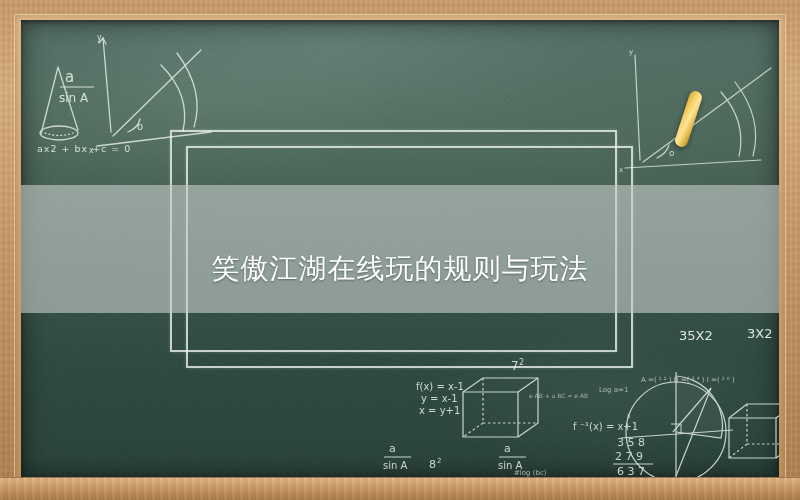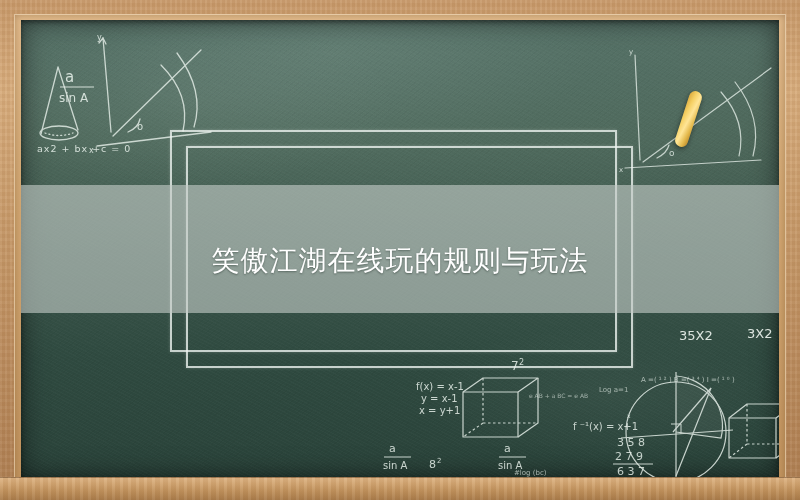--- a/index.html
+++ b/index.html
@@ -62,21 +62,21 @@
   }
   .rect-outer{left:149px;top:110px;width:443px;height:218px;}
   .rect-inner{left:165px;top:126px;width:443px;height:218px;}
 
   
   .band{
     position:absolute;left:0;top:165px;width:758px;height:128px;
     background:rgba(196,203,199,.62);
   }
   .title{
-    position:absolute;left:0;top:165px;width:758px;height:152px;
+    position:absolute;left:0;top:173px;width:758px;height:152px;
     display:flex;align-items:center;justify-content:center;
     color:#ffffff;font-size:28px;letter-spacing:1px;
     font-family:"DejaVu Sans","Liberation Sans",sans-serif;
     text-shadow:0 1px 2px rgba(40,55,48,.55);
     white-space:nowrap;
   }
 
   
   .chalk-stick-yellow-top{
     position:absolute;left:661px;top:70px;width:13px;height:58px;

